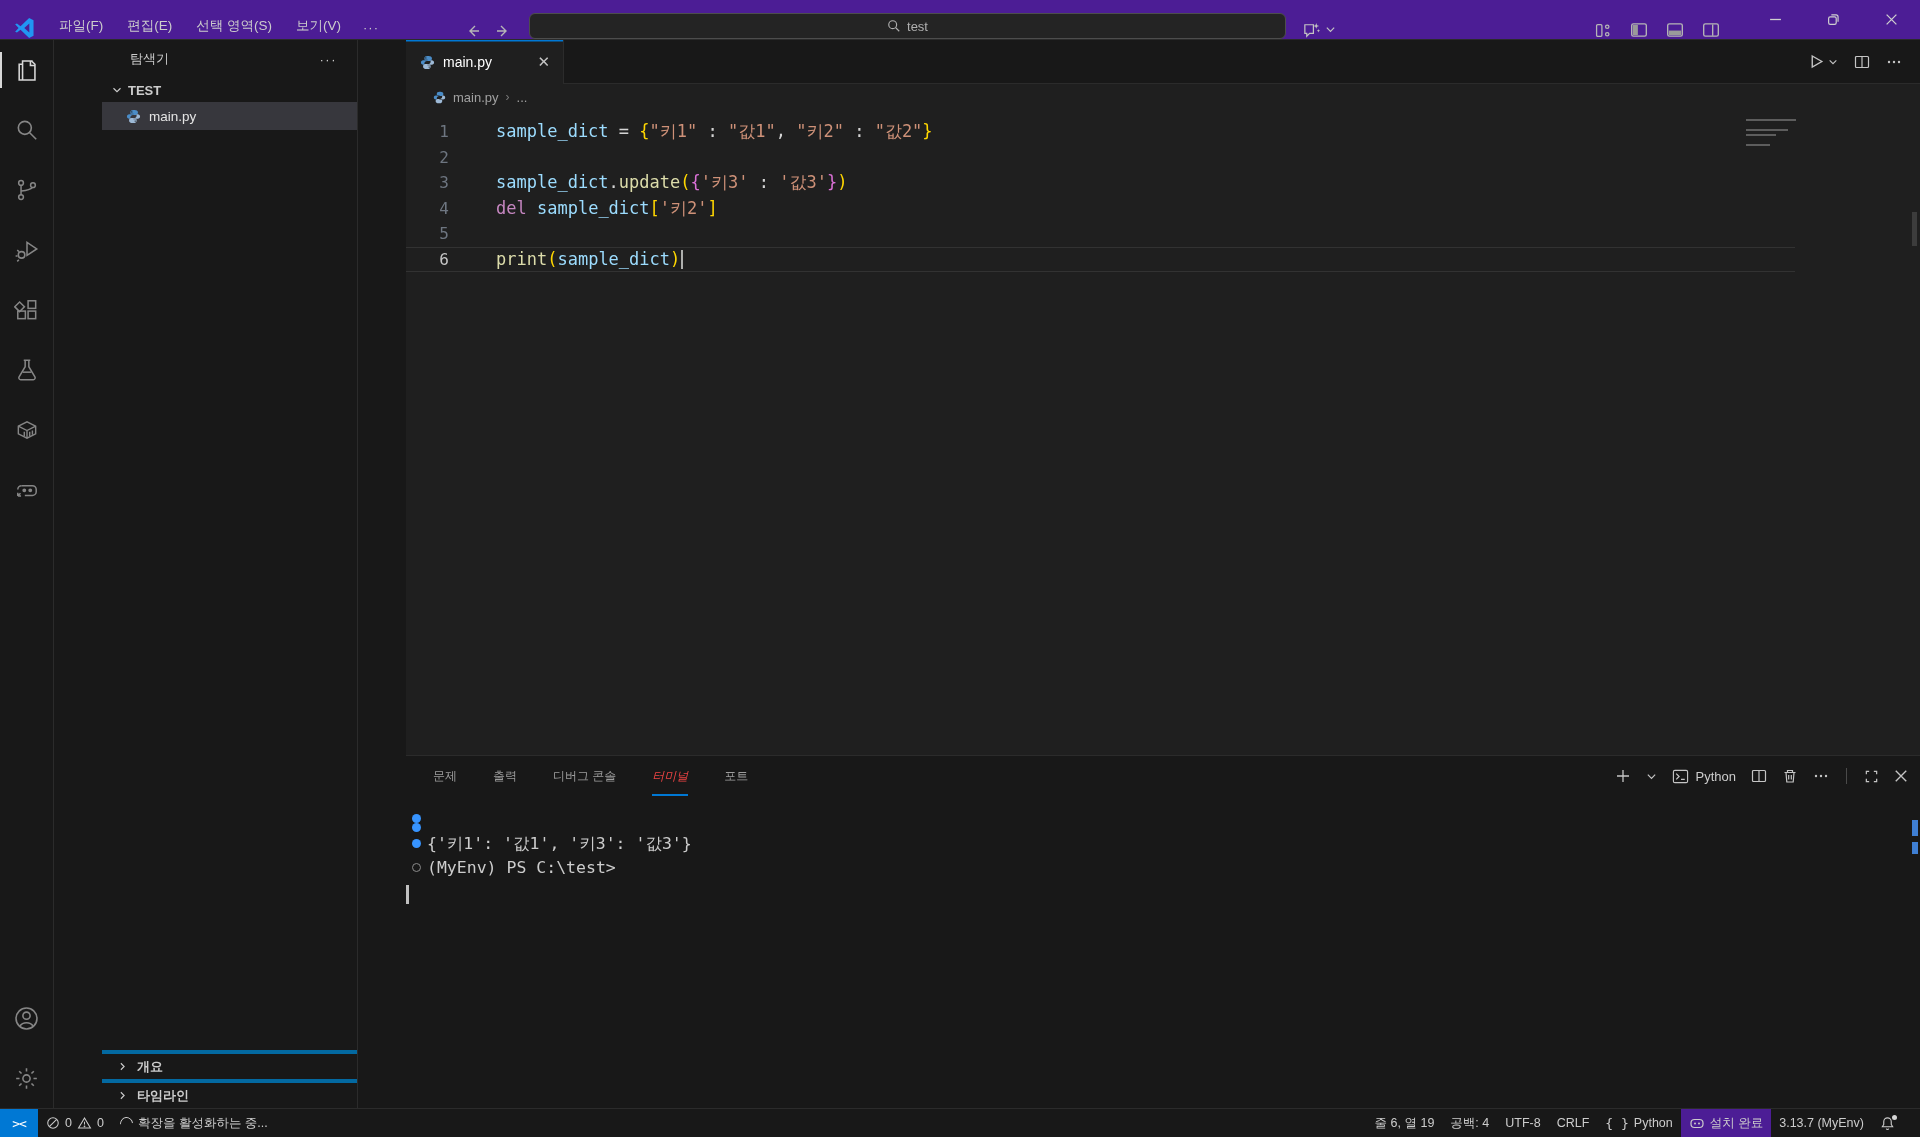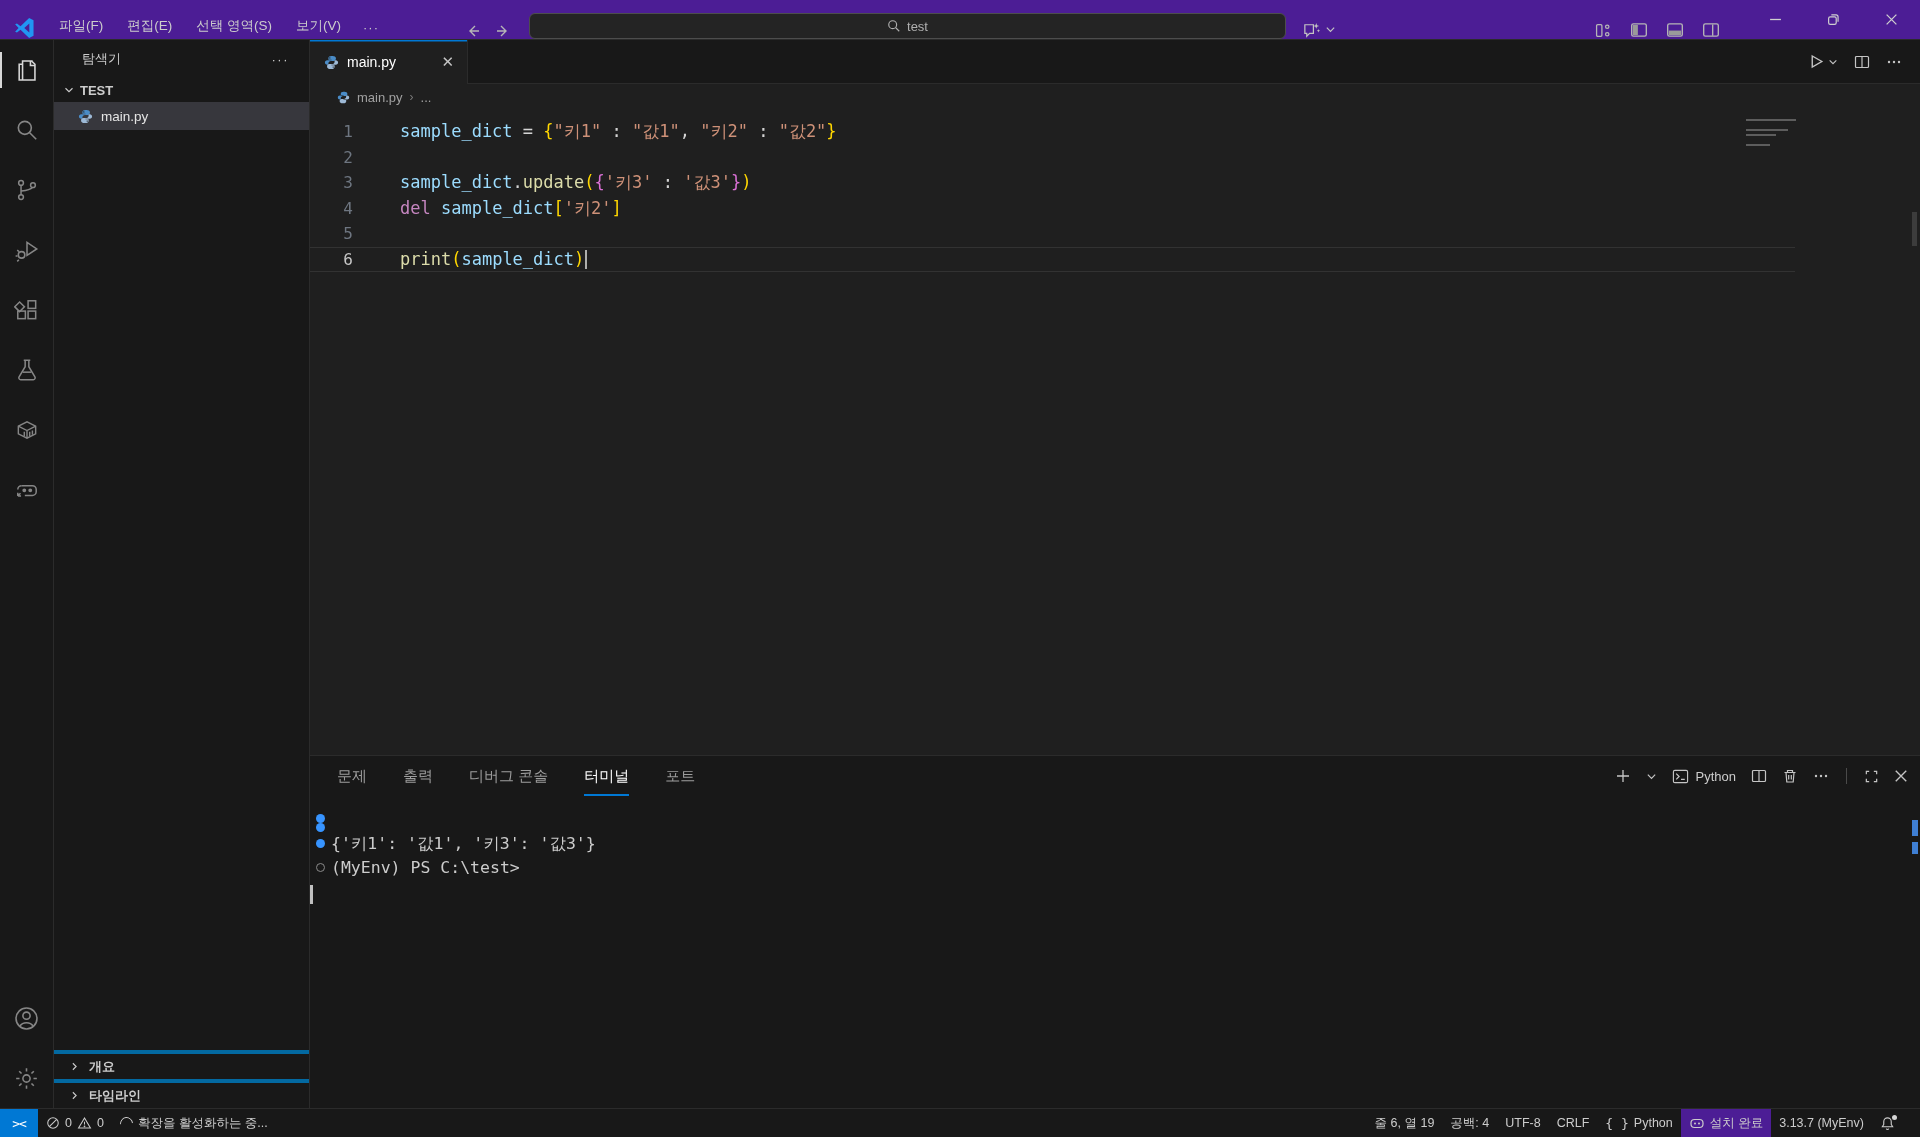--- a/index.html
+++ b/index.html
@@ -17,21 +17,21 @@
   .nav-arrow svg { display:block; }
   .searchbox { width:757px; height:26px; margin-left:18px; background:#242424; border:1px solid #4d4d4d;
                border-radius:6px; display:flex; align-items:center; justify-content:center; gap:6px;
                color:#b0b0b0; font-size:13px; }
   .copilot-wrap { display:flex; align-items:center; gap:4px; margin-left:16px; color:#c3c3c3; }
   .tb-spacer { flex:1; }
   .layout-icons { display:flex; align-items:center; gap:18px; margin-right:26px; color:#b6b6b6; }
   .win-btn { width:58px; height:40px; display:flex; align-items:center; justify-content:center; color:#cfcfcf; }
 
   
-  .main { flex:1; display:flex; min-height:0; }
+  .main { flex:1; display:flex; min-height:0;gap:48px; }
 
   
   .activitybar { width:54px; background:#181818; border-right:1px solid #2b2b2b; display:flex;
                  flex-direction:column; align-items:stretch; }
   .ab-item { height:60px; display:flex; align-items:center; justify-content:center; color:#868686; position:relative; }
   .ab-item.active { color:#d7d7d7; }
   .ab-item.active::before { content:""; position:absolute; left:0; top:12px; bottom:12px; width:2px; background:#d7d7d7; }
   .ab-spacer { flex:1; }
 
   
@@ -74,22 +74,22 @@
   .tok-f { color:#dcdcaa; } .tok-k { color:#c586c0; } .tok-b1 { color:#ffd700; } .tok-b2 { color:#da70d6; }
   .cursor { display:inline-block; width:2px; height:19px; background:#aeafad; vertical-align:text-bottom; margin-left:1px; }
   .minimap { position:absolute; top:6px; right:117px; width:61px; }
   .mm-line { height:2px; margin:3px 4px; background:#737373; opacity:.75; }
   .overview-mark { position:absolute; right:3px; top:102px; width:5px; height:34px; background:#3c3c3c; }
 
   
   .panel { flex:0 0 353px; background:#181818; border-top:1px solid #2b2b2b; display:flex; flex-direction:column; position:relative; }
   .panel-header { height:40px; display:flex; align-items:center; padding:0 12px 0 27px; flex:0 0 40px; }
   .panel-tabs { display:flex; align-items:center; gap:36px; height:100%; }
-  .panel-tab { font-size:15px; color:#9d9d9d; height:100%; display:flex; align-items:center; border-bottom:2px solid transparent; padding-top:2px; }
-  .panel-tab.active { color:#ffffff; border-bottom-color:#0078d4; }
+  .panel-tab { font-size:12px; color:#9d9d9d; height:100%; display:flex; align-items:center; border-bottom:2px solid transparent; padding-top:2px; }
+  .panel-tab.active { color:#ef4444; border-bottom-color:#0078d4;font-style:italic; }
   .panel-actions { margin-left:auto; display:flex; align-items:center; gap:15px; color:#c5c5c5; }
   .shell-chip { display:flex; align-items:center; gap:7px; font-size:13px; color:#cccccc; }
   .pa-sep { width:1px; height:16px; background:#4a4a4a; margin:0 2px; }
 
   .terminal { flex:1; padding-top:18px; font-family:"DejaVu Sans Mono",monospace; font-size:16.5px;
               line-height:23.5px; position:relative; }
   .term-line { display:flex; align-items:center; white-space:pre; }
   .term-dot { width:9px; height:9px; border-radius:50%; margin:0 6px 0 6px; flex:0 0 9px; }
   .term-dot.filled { background:#3794ff; }
   .term-dot.hollow { border:1.5px solid #8a8a8a; }

